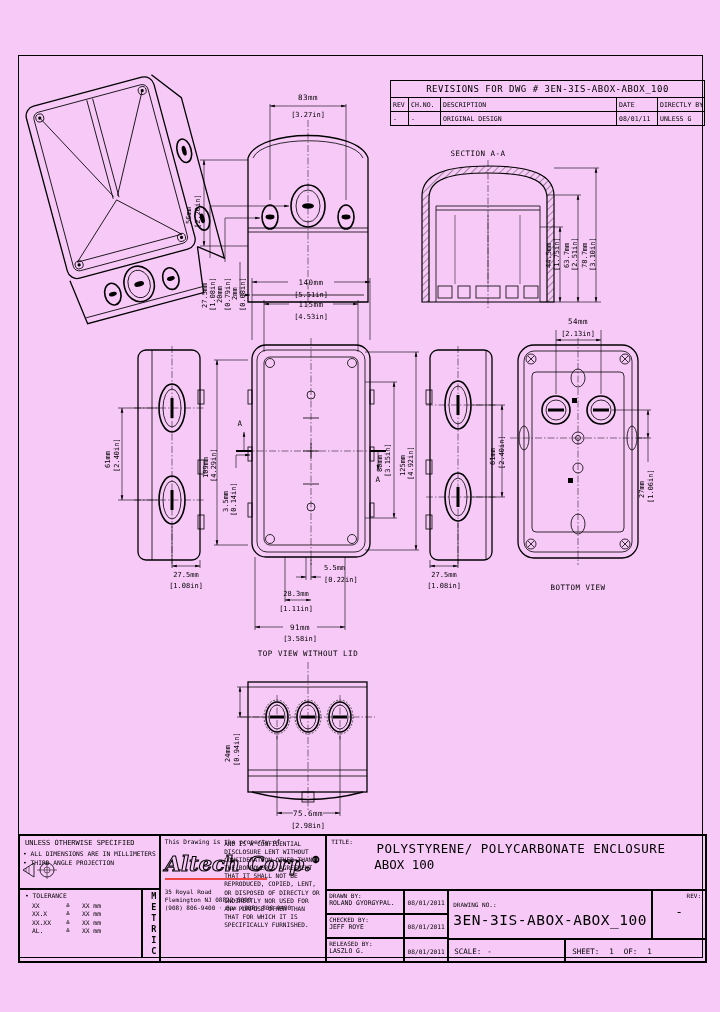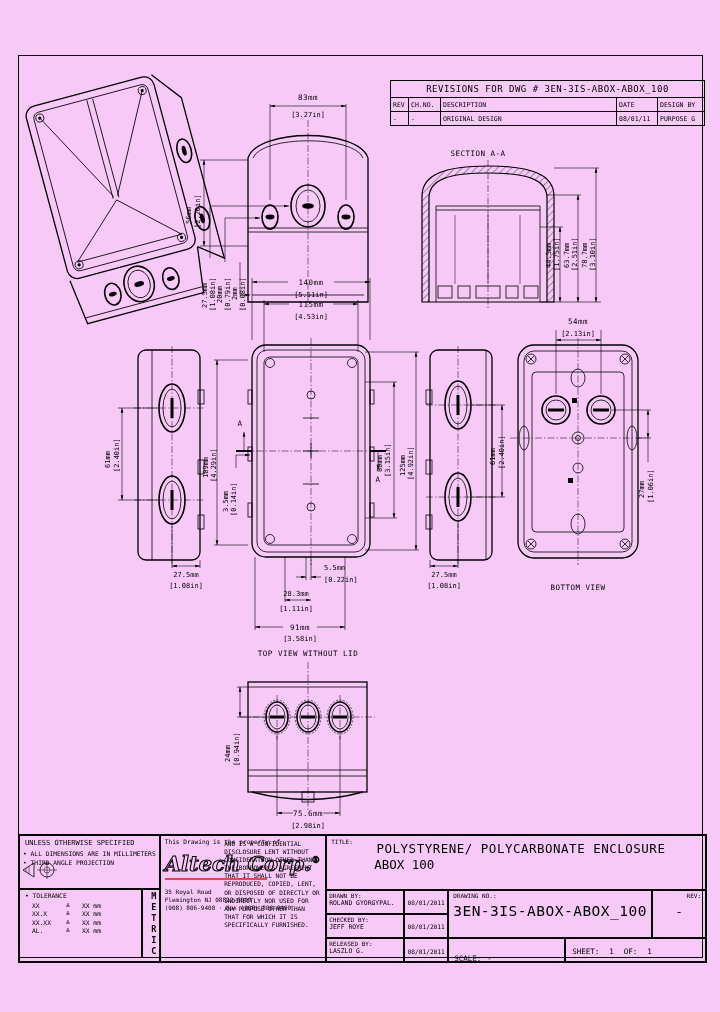--- a/index.html
+++ b/index.html
@@ -53,28 +53,28 @@
   #tb-title .l2{font-size:12.5px;margin-left:43px;}
   #tb-grid{display:flex;height:72px;}
   #tb-sign{width:120px;border-right:2px solid #000;}
   .signrow{height:24px;box-sizing:border-box;border-bottom:2px solid #000;display:flex;}
   .signrow:last-child{border-bottom:none;}
   .signrow .who{flex:1;border-right:2px solid #000;padding:1px 2px;font-size:6px;line-height:7.5px;overflow:hidden;white-space:nowrap;}
   .signrow .who .nm{font-size:6.4px;}
   .signrow .dt{width:42px;font-size:6.2px;display:flex;align-items:center;justify-content:center;}
   #tb-right{flex:1;display:flex;flex-direction:column;}
   #tb-dno{flex:1;border-bottom:2px solid #000;display:flex;}
-  #dno-cell{flex:1;padding:1px 4px;position:relative;}
+  #dno-cell{flex:1;padding:10px 4px;position:relative;}
   #dno-cell .lbl{font-size:6px;}
   #dno-cell .val{font-size:14.5px;letter-spacing:.5px;margin-top:4px;white-space:nowrap;}
   #rev-cell{width:44px;border-left:2px solid #000;text-align:right;padding:1px 4px;}
   #rev-cell .lbl{font-size:6px;}
   #rev-cell .val{font-size:12px;text-align:center;margin-top:6px;}
   #tb-bot{height:24px;display:flex;}
-  #scale-cell{width:110px;border-right:2px solid #000;font-size:7.5px;display:flex;align-items:flex-end;padding-left:5px;gap:6px;}
+  #scale-cell{width:110px;border-right:2px solid #000;font-size:7.5px;display:flex;align-items:center;padding-left:5px;gap:6px;}
   #sheet-cell{flex:1;font-size:7.5px;display:flex;align-items:center;padding-left:6px;gap:10px;}
 </style>
 </head>
 <body>
 
 <div id="sheet">
   <div id="frame" class="abs"></div>
 
   <svg width="720" height="1012">
     <defs>
@@ -368,28 +368,28 @@
     </g>
   </svg>
 
   <div id="revtable" class="abs">
     <div class="ttl">REVISIONS FOR DWG # 3EN-3IS-ABOX-ABOX_100</div>
     <div class="rev-row rev-head">
       <span>REV</span>
       <span>CH.NO.</span>
       <span>DESCRIPTION</span>
       <span>DATE</span>
-      <span>DESIGN BY</span>
+      <span>DIRECTLY BY</span>
     </div>
     <div class="rev-row">
       <span>-</span>
       <span>-</span>
       <span>ORIGINAL DESIGN</span>
       <span>08/01/11</span>
-      <span>PURPOSE G</span>
+      <span>UNLESS G</span>
     </div>
   </div>
 
   <div id="blocks" class="abs">
 
     <div id="blk-left" class="blk">
       <div id="spec-top">
         <div class="h">UNLESS OTHERWISE SPECIFIED</div>
         <div class="specline">• ALL DIMENSIONS ARE IN MILLIMETERS</div>
         <div class="specline">• THIRD ANGLE PROJECTION</div>

